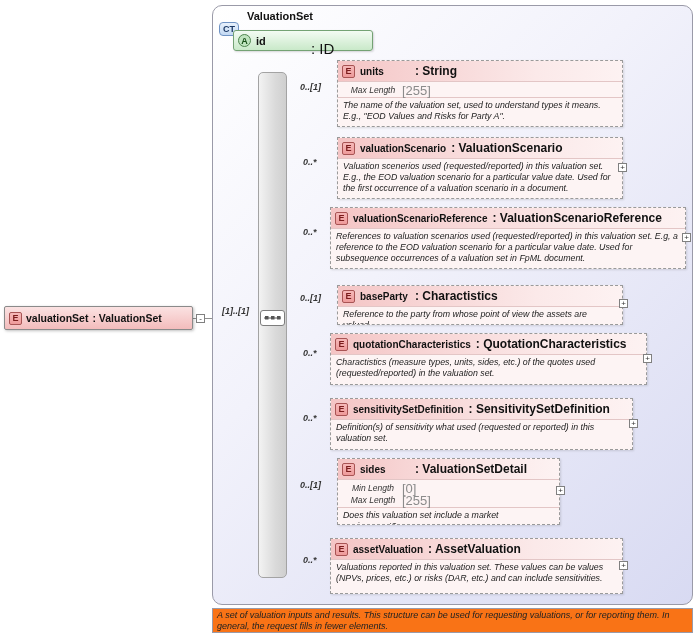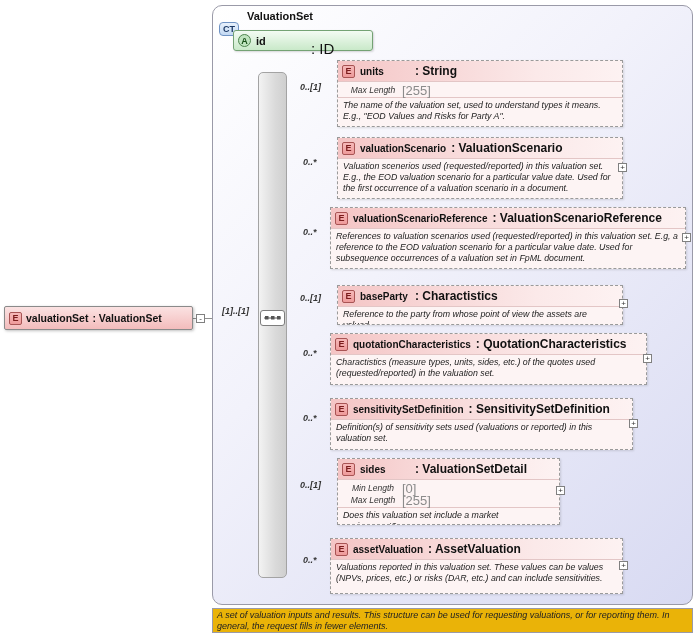--- a/index.html
+++ b/index.html
@@ -60,21 +60,21 @@
   .root-el { position:absolute; left:4px; top:306px; width:189px; height:24px;
     border:1px solid #8a8a8a; border-radius:2px;
     background:linear-gradient(180deg,#fbe2e2,#f3bcbc);
     display:flex; align-items:center; gap:4px; padding:0 4px; box-shadow:1px 1px 3px rgba(0,0,0,0.25); white-space:nowrap; }
   .root-name,.root-type { font-size:10.5px; font-weight:bold; color:#111; }
   .collapse-box { position:absolute; left:196px; top:314px; width:9px; height:9px; background:#ffffff;
     border:1px solid #808080; font-size:8px; line-height:7px; text-align:center; color:#333; cursor:pointer; }
 
   
   .footnote { position:absolute; left:212px; top:608px; width:481px; height:25px;
-    border:1px solid #9a9aa8; background:#eab308; padding:1px 4px;
+    border:1px solid #9a9aa8; background:#f97316; padding:1px 4px;
     font-size:9px; font-style:italic; color:#222; line-height:1.25; }
 </style>
 </head>
 <body>
 
 <div class="canvas">
 
   <div class="hline" style="left:191px;top:318px;width:70px;"></div>
   <div class="vline" style="left:238px;top:51px;height:267px;"></div>
   <div class="hline" style="left:288px;top:93px;width:49px;"></div>
@@ -174,21 +174,21 @@
   </div>
   <div class="plus-btn" style="left:643px;top:354px;">+</div>
 
   <div class="card-label" style="left:303px;top:413px;">0..*</div>
   <div class="el-box" style="left:330px;top:398px;width:303px;height:52px;">
     <div class="el-header">
       <span class="badge-e">E</span>
       <span class="el-name">sensitivitySetDefinition</span>
       <span class="el-type">: SensitivitySetDefinition</span>
     </div>
-    <div class="el-desc">Definition(s) of sensitivity sets used (valuations or reported) in this valuation set.</div>
+    <div class="el-desc">Definition(s) of sensitivity what used (requested or reported) in this valuation set.</div>
   </div>
   <div class="plus-btn" style="left:629px;top:419px;">+</div>
 
   <div class="card-label" style="left:300px;top:480px;">0..[1]</div>
   <div class="el-box" style="left:337px;top:458px;width:223px;height:67px;">
     <div class="el-header">
       <span class="badge-e">E</span>
       <span class="el-name">sides</span>
       <span class="el-type">: ValuationSetDetail</span>
     </div>

